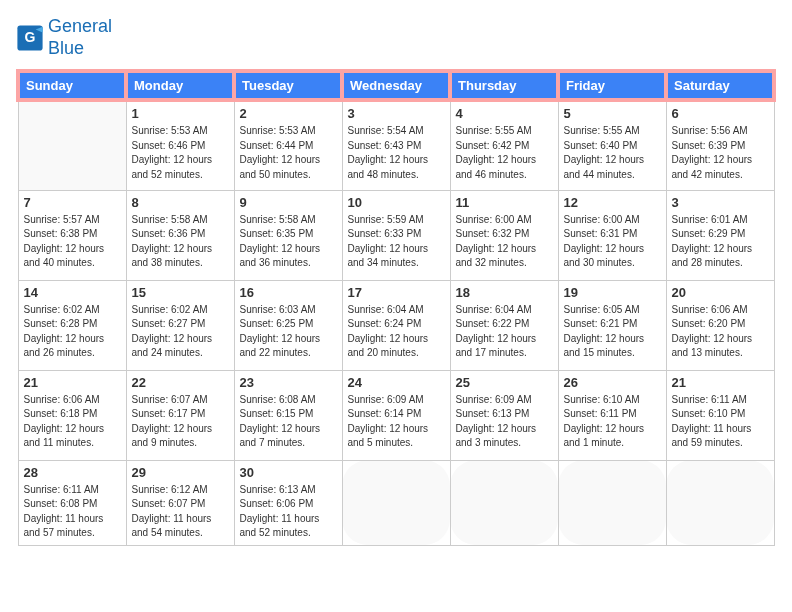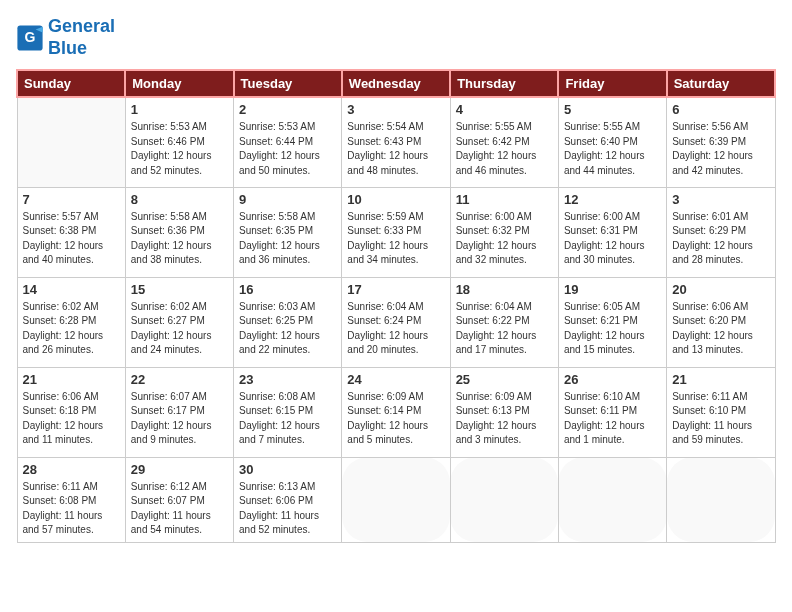--- a/index.html
+++ b/index.html
@@ -16,21 +16,21 @@
       align-items: flex-start;
       margin-bottom: 10px;
     }
     .logo {
       display: flex;
       align-items: center;
       gap: 4px;
     }
     .logo-text {
       font-size: 18px;
-      font-weight: bold;
+      font-weight: normal;
       color: #333;
       line-height: 1.2;
     }
     .logo-text span { color: #1a6eb5; }
     .logo-icon {
       width: 28px;
       height: 28px;
     }
     .title-block {
       text-align: right;
@@ -44,27 +44,27 @@
     .subtitle {
       font-size: 15px;
       color: #555;
     }
     .calendar-table {
       width: 100%;
       border-collapse: collapse;
       font-size: 11px;
     }
     .calendar-table th {
-      background-color: #7f1d1d;
+      background-color: #3b82f6;
       color: #fff;
       text-align: left;
       padding: 5px 6px;
       font-size: 13px;
       font-weight: bold;
-      border: 2px solid #fca5a5;
+      border: 4px solid #fca5a5;
       margin-left: 34px;
     }
     .calendar-table td {
       border: 1px solid #ccc;
       vertical-align: top;
       padding: 4px 5px;
       height: 90px;
       width: 106px;
     }
     .day-num {

